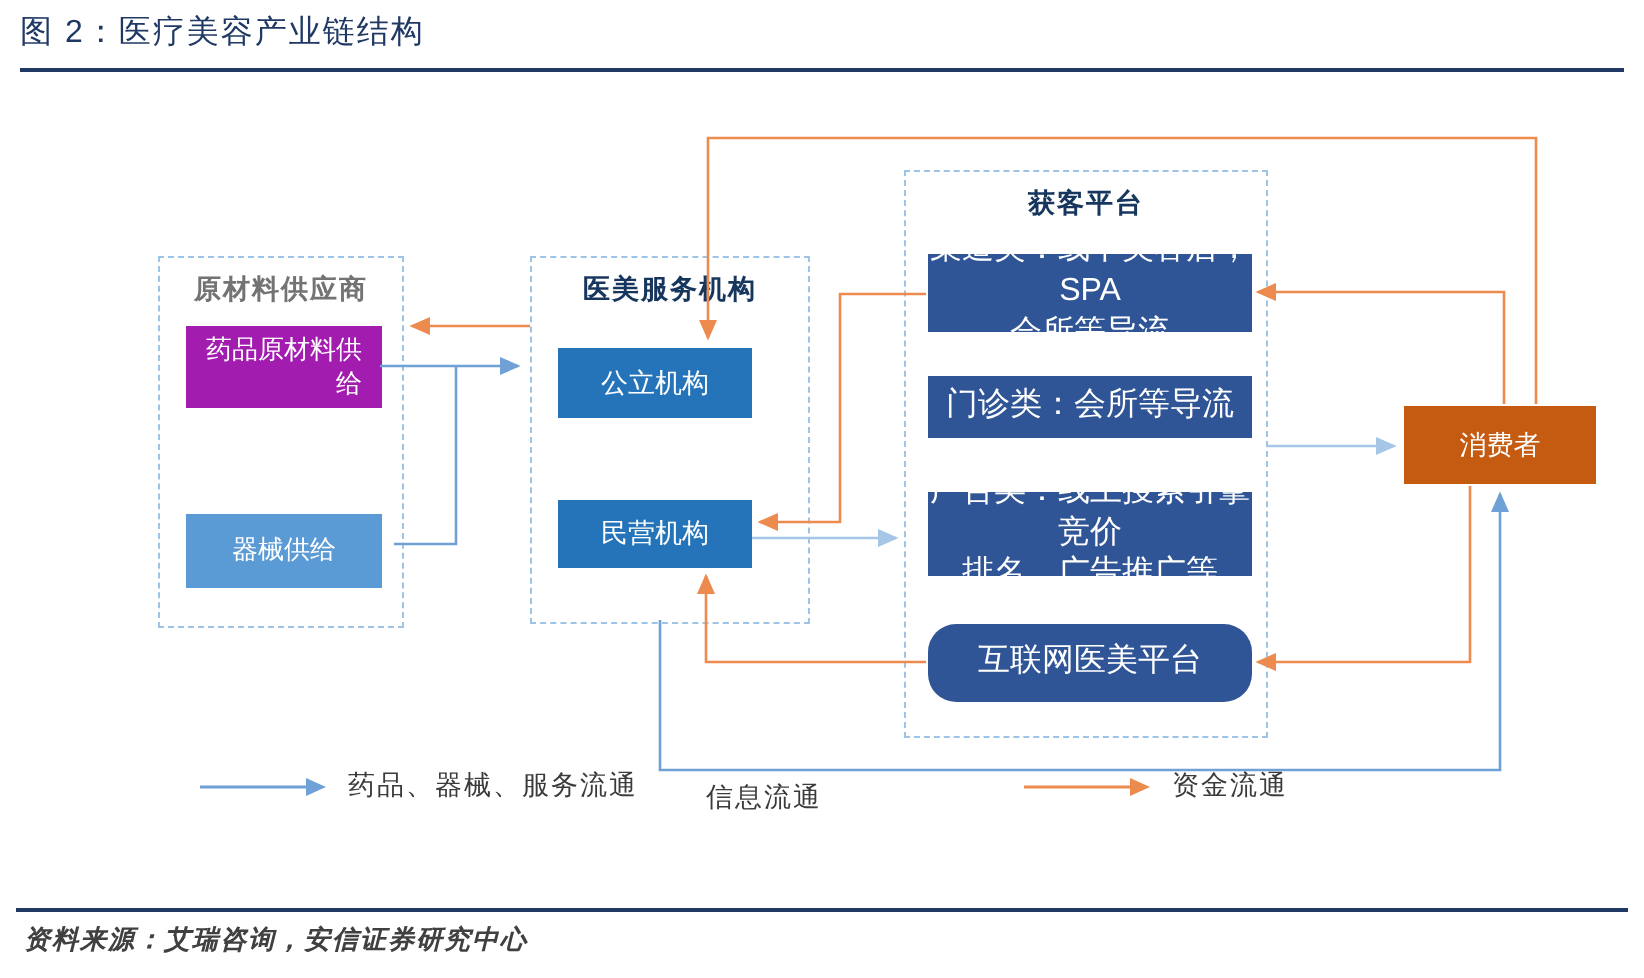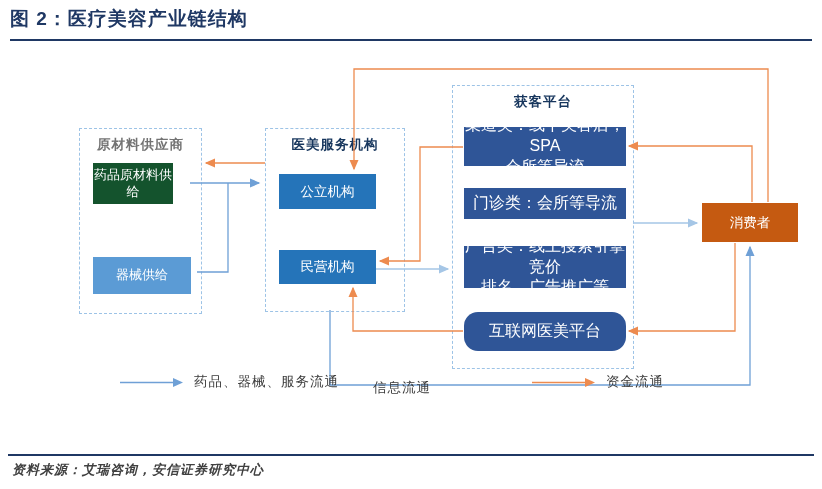--- a/index.html
+++ b/index.html
@@ -5,42 +5,42 @@
   html,body{margin:0;padding:0;background:#ffffff;}
   .canvas{
     position:relative;width:822px;height:489px;background:#ffffff;
     font-family:"Liberation Sans","DejaVu Sans",sans-serif;overflow:hidden;
   }
   
   .title-row{
     position:absolute;left:10px;right:10px;top:6px;
     padding-bottom:7px;border-bottom:2px solid #1F3864;
   }
-  .fig-title{font-size:19px;font-weight:bold;color:#1F3864;letter-spacing:1px;}
+  .fig-title{font-size:16px;font-weight:normal;color:#1F3864;letter-spacing:1px;}
   
   .group{
     position:absolute;border:1px dashed #9DC3E6;background:#ffffff;
   }
   .group-title{
     text-align:center;padding-top:7px;font-size:13.5px;font-weight:bold;color:#17365D;
     letter-spacing:1px;
   }
   
   .node{
     position:absolute;display:flex;align-items:center;justify-content:center;
     color:#ffffff;text-align:center;white-space:pre-line;line-height:1.3;
   }
   .node.light{font-size:13px;}
   .node.medium{font-size:13.5px;}
   .node.dark{font-size:16px;}
   .node.consumer-box{font-size:13.5px;}
   
   .flows{position:absolute;left:0;top:0;pointer-events:none;}
   
-  .legend{position:absolute;left:0;top:369px;width:692px;height:26px;margin-left:20px;}
+  .legend{position:absolute;left:0;top:380px;width:692px;height:26px;}
   .legend-item{position:absolute;display:flex;align-items:center;gap:10px;height:26px;}
   .legend-item span{font-size:13.5px;color:#3b3b3b;letter-spacing:1px;}
   
   .footer-rule{position:absolute;left:8px;right:8px;top:454px;border-top:2px solid #1F3864;}
   .source{
     position:absolute;left:12px;top:461px;
     font-family:"Liberation Serif","DejaVu Serif",serif;
     font-style:italic;font-weight:600;font-size:13px;color:#404040;letter-spacing:1px;
   }
 </style>
@@ -48,21 +48,21 @@
 <body>
 
 <div class="canvas">
 
   <div class="title-row">
     <span class="fig-title">图 2：医疗美容产业链结构</span>
   </div>
 
   <div class="group" style="left:79px;top:128px;width:121px;height:184px;">
     <div class="group-title" style="color: #737373;">原材料供应商</div>
-    <div class="node light" style="left: 13px; top: 34px; width: 80px; height: 41px; background: #14532d;">药品原材料供
+    <div class="node light" style="left: 13px; top: 34px; width: 98px; height: 41px; background: #a21caf; text-align: right;">药品原材料供
 给</div>
     <div class="node light" style="left: 13px; top: 128px; width: 98px; height: 37px; background: rgb(91, 155, 213);">器械供给</div>
   </div>
 
   <div class="group" style="left:265px;top:128px;width:138px;height:182px;">
     <div class="group-title" style="color: rgb(23, 54, 93);">医美服务机构</div>
     <div class="node medium" style="left: 13px; top: 45px; width: 97px; height: 35px; background: rgb(37, 116, 185);">公立机构</div>
     <div class="node medium" style="left: 13px; top: 121px; width: 97px; height: 34px; background: rgb(37, 116, 185);">民营机构</div>
   </div>
 

